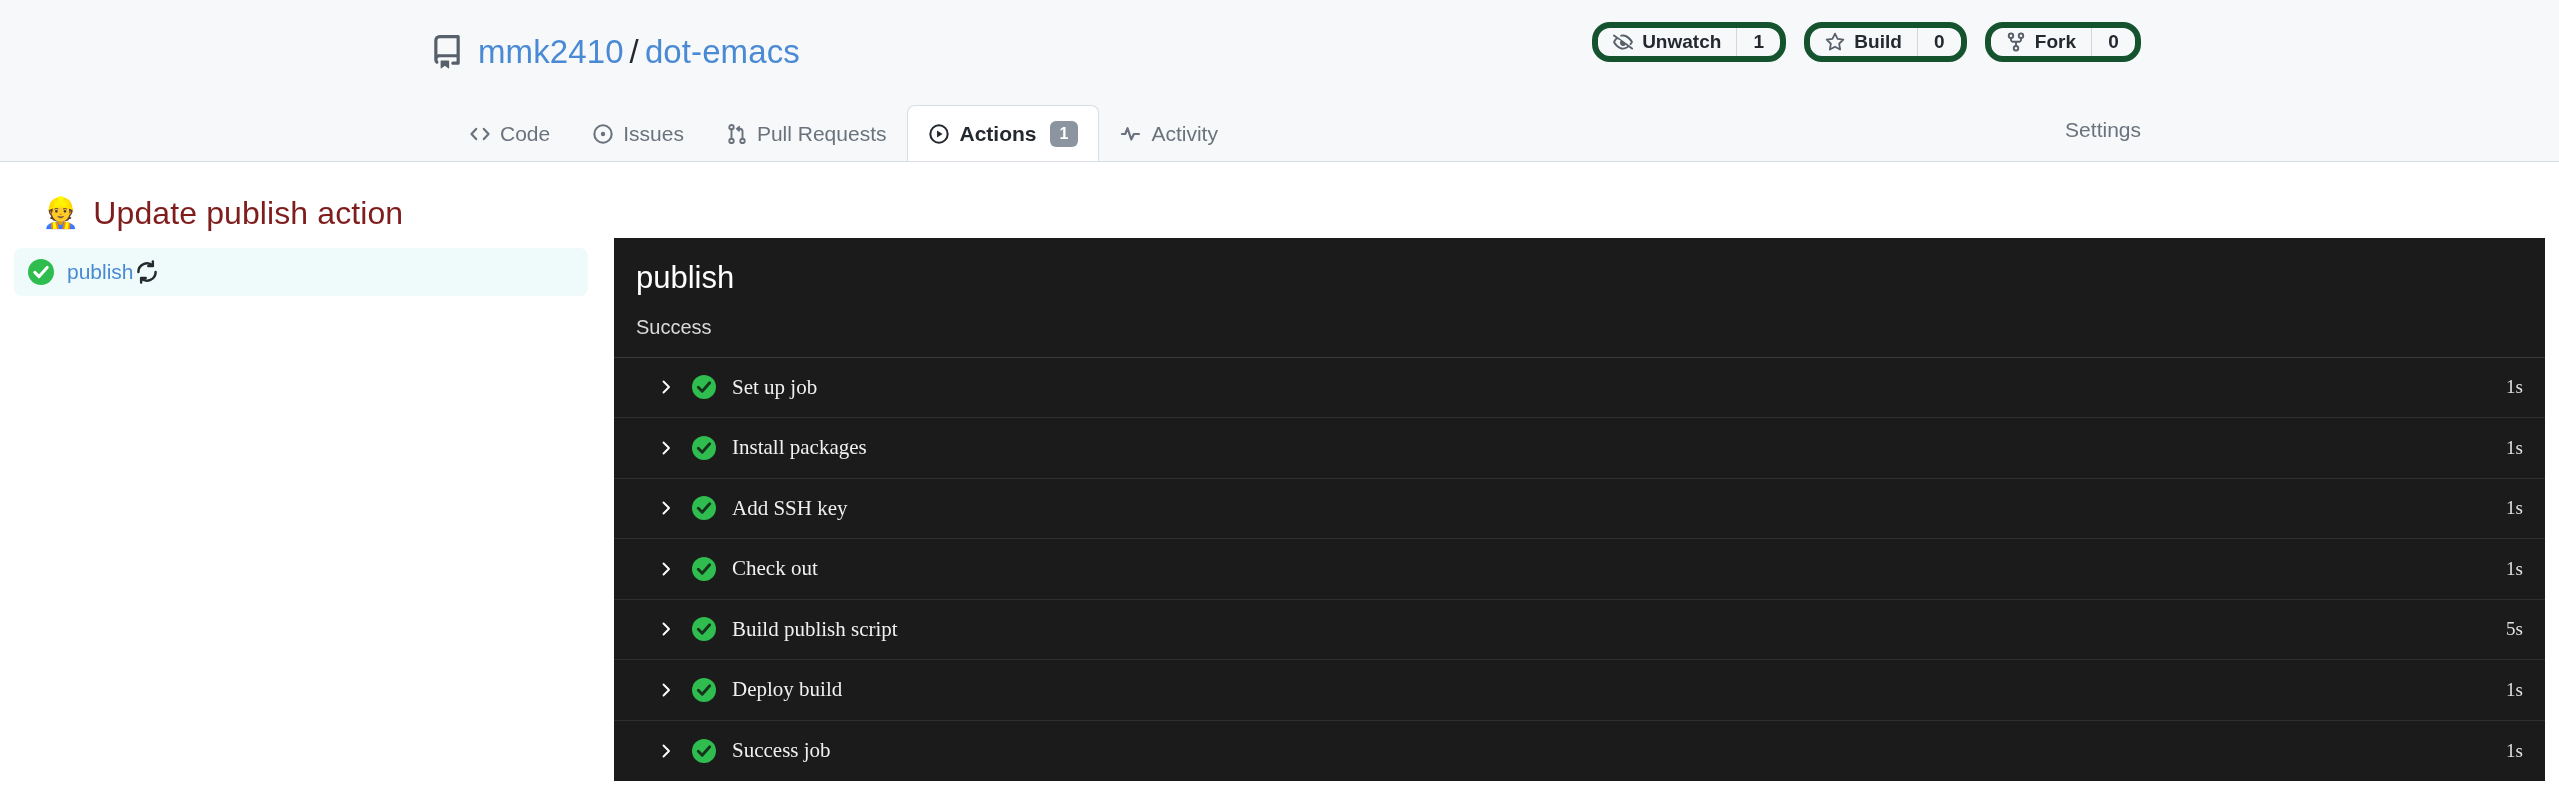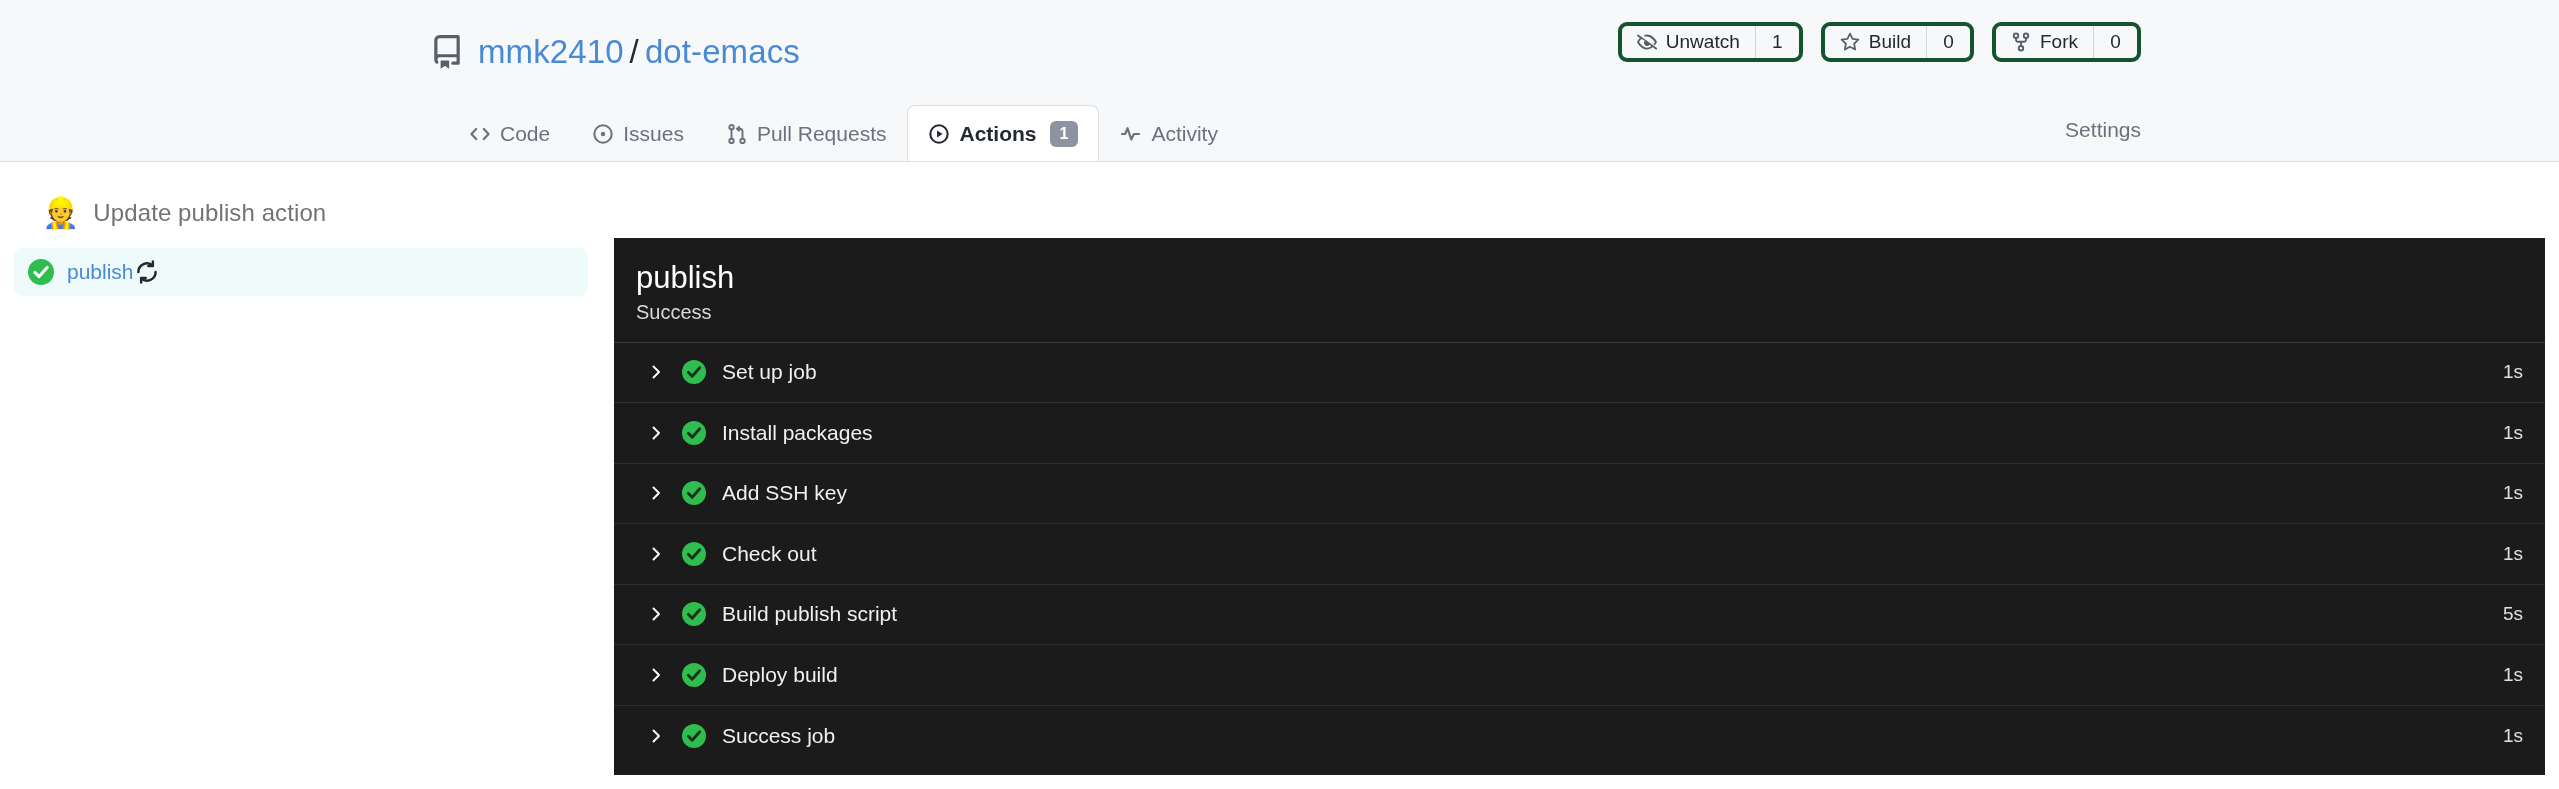--- a/index.html
+++ b/index.html
@@ -55,25 +55,26 @@
     position: absolute;
     right: 418px;
     top: 22px;
     display: flex;
     gap: 18px;
   }
 
   .btn-group {
     display: flex;
     align-items: stretch;
-    border: 4px solid #14532d;
-    border-radius: 9px;
+    border: 6px solid #14532d;
+    border-radius: 18px;
     background: #f6f8fa;
     height: 40px;
     overflow: hidden;
+    font-weight: bold;
   }
 
   .btn-main {
     display: flex;
     align-items: center;
     gap: 9px;
     padding: 0 15px;
     font-size: 19px;
     color: #24292f;
     white-space: nowrap;
@@ -165,22 +166,22 @@
     align-items: center;
     gap: 14px;
     padding: 26px 0 0 42px;
     height: 76px;
   }
   .page-title .emoji {
     font-size: 30px;
     line-height: 1;
   }
   .page-title .ttl {
-    font-size: 24px;
-    color: #737373;
+    font-size: 32px;
+    color: #7f1d1d;
     letter-spacing: .1px;
   }
 
   
   .run-body {
     display: flex;
     align-items: flex-start;
     height: 415px;
   }
 
@@ -231,31 +232,32 @@
   }
   .log-header .lh-title {
     font-size: 31px;
     color: #ffffff;
     line-height: 1.15;
     font-weight: 400;
   }
   .log-header .lh-status {
     font-size: 20px;
     color: #d9d9d9;
-    margin-top: 5px;
+    margin-top: 20px;
   }
 
   .steps { display: block; }
 
   .step-row {
     display: flex;
     align-items: center;
     height: 60.5px;
-    padding: 0 22px 0 34px;
+    padding: 0 22px 0 44px;
     border-bottom: 1px solid #2f2f2f;
+    font-family: Liberation Serif, serif;
   }
   .step-row:last-child { border-bottom: none; }
 
   .step-chevron {
     width: 16px; height: 16px;
     display: block;
     color: #ffffff;
     flex: none;
   }
   .step-check {

